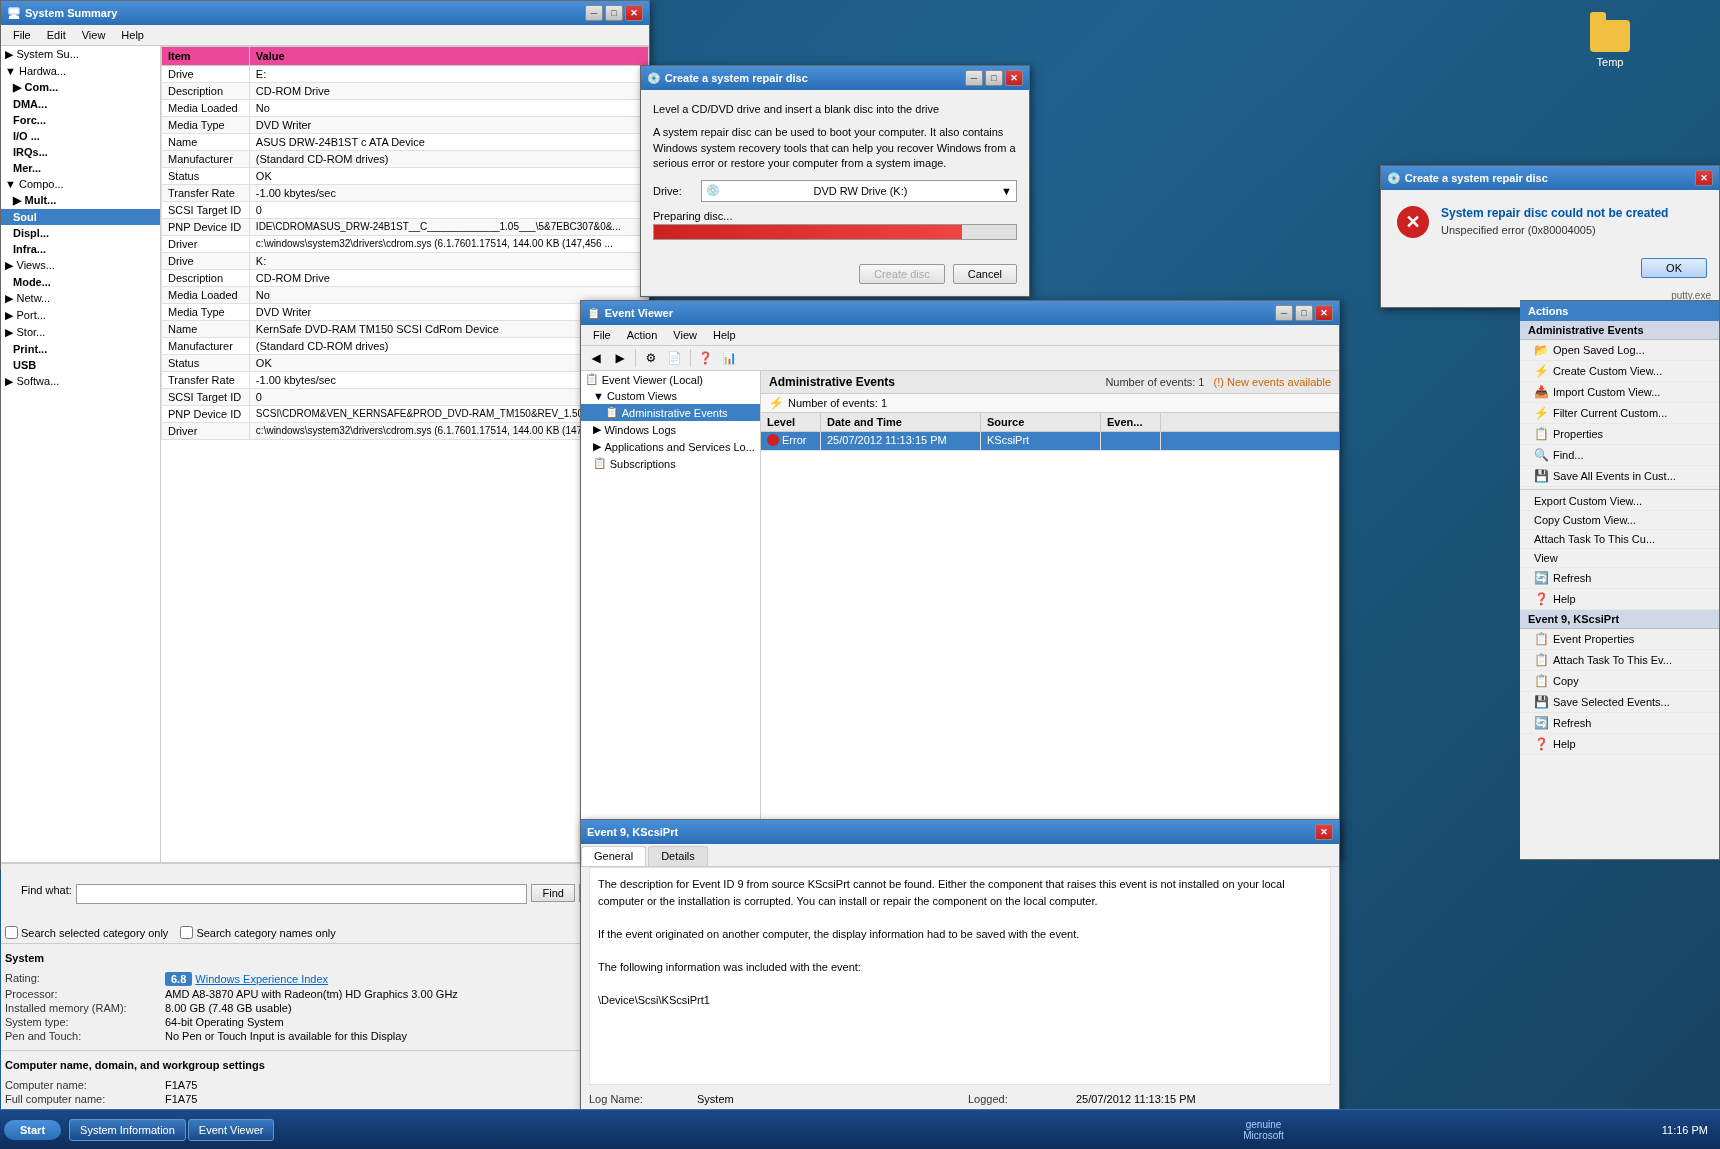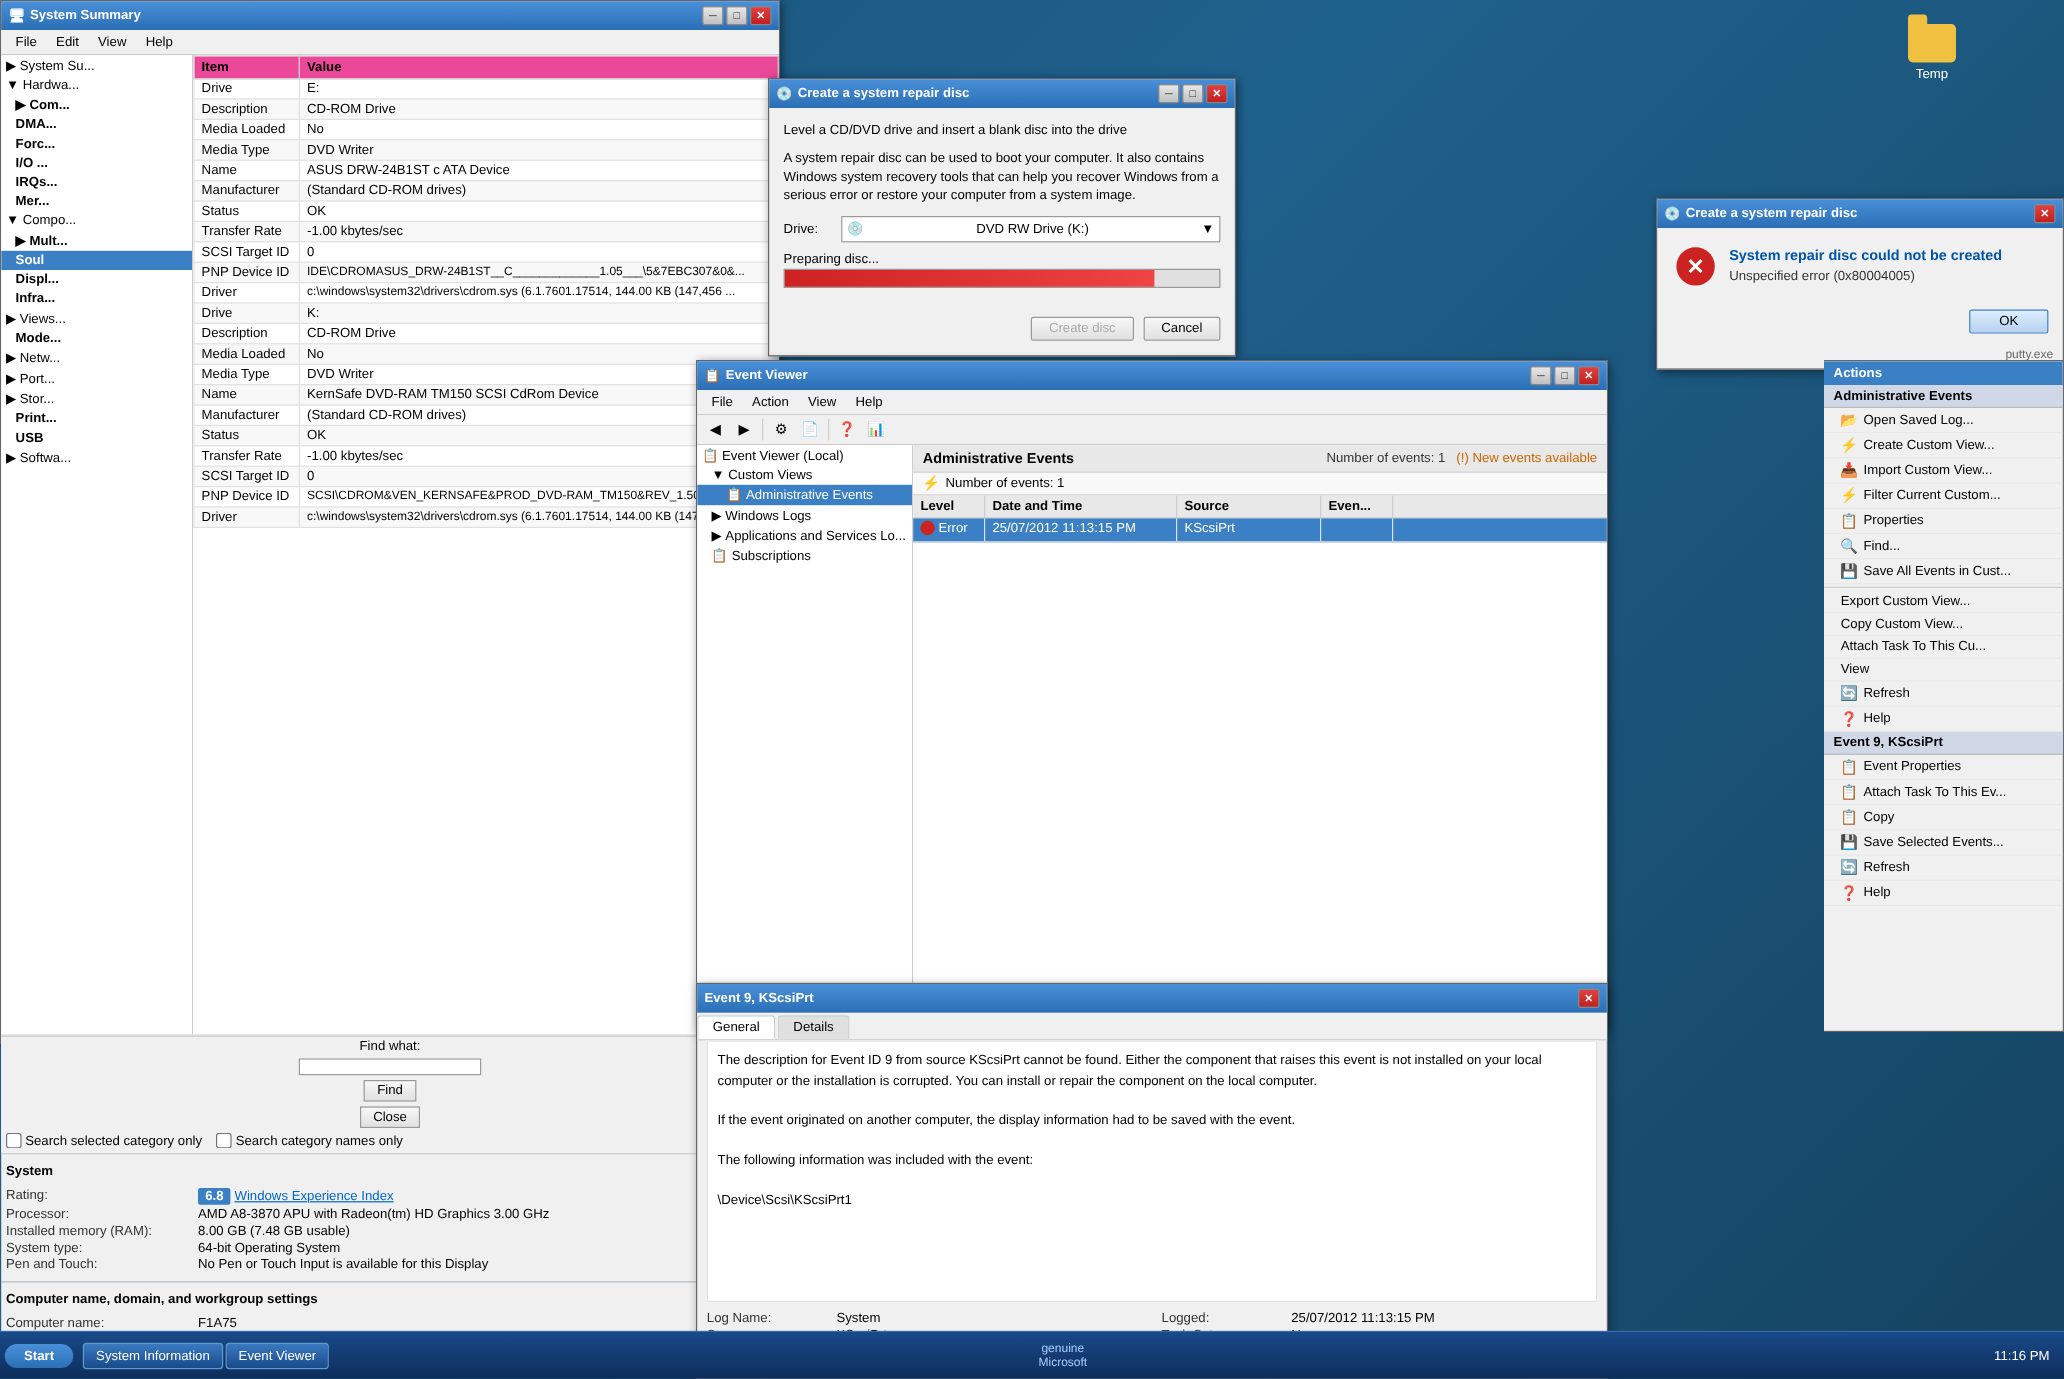--- a/index.html
+++ b/index.html
@@ -157,26 +157,25 @@
     .data-table td {
       border: 1px solid #e0e0e0;
       padding: 2px 6px;
       vertical-align: top;
     }
     .data-table tr:nth-child(even) { background: #f8f8f8; }
 
     
     .sysinfo-search {
       border-top: 1px solid #ccc;
-      padding: 2px;
-      display: flex;
-      align-items: center;
+      padding: 20px;
+      display: flex;
+      align-items: flex-start;
       gap: 4px;
       background: #f0f0f0;
-      flex-direction: column;
     }
     .search-label { font-size: 11px; }
     .search-input {
       flex: 1;
       height: 20px;
       border: 1px solid #999;
       padding: 0 4px;
       font-size: 11px;
     }
     .search-btn {
@@ -1100,21 +1099,21 @@
   </div>
 
   <div class="taskbar">
     <div class="taskbar-start">
       <div class="start-btn">Start</div>
     </div>
     <div class="taskbar-items">
       <div class="taskbar-item">System Information</div>
       <div class="taskbar-item">Event Viewer</div>
     </div>
-    <div style="flex:1;display:flex;align-items:center;">
+    <div style="flex:1;display:flex;justify-content:center;align-items:center;">
       <div class="genuine-logo">genuine<br>Microsoft</div>
     </div>
     <div class="taskbar-right">
       <div>11:16 PM</div>
     </div>
   </div>
 
 </div>
 
 </body></html>

